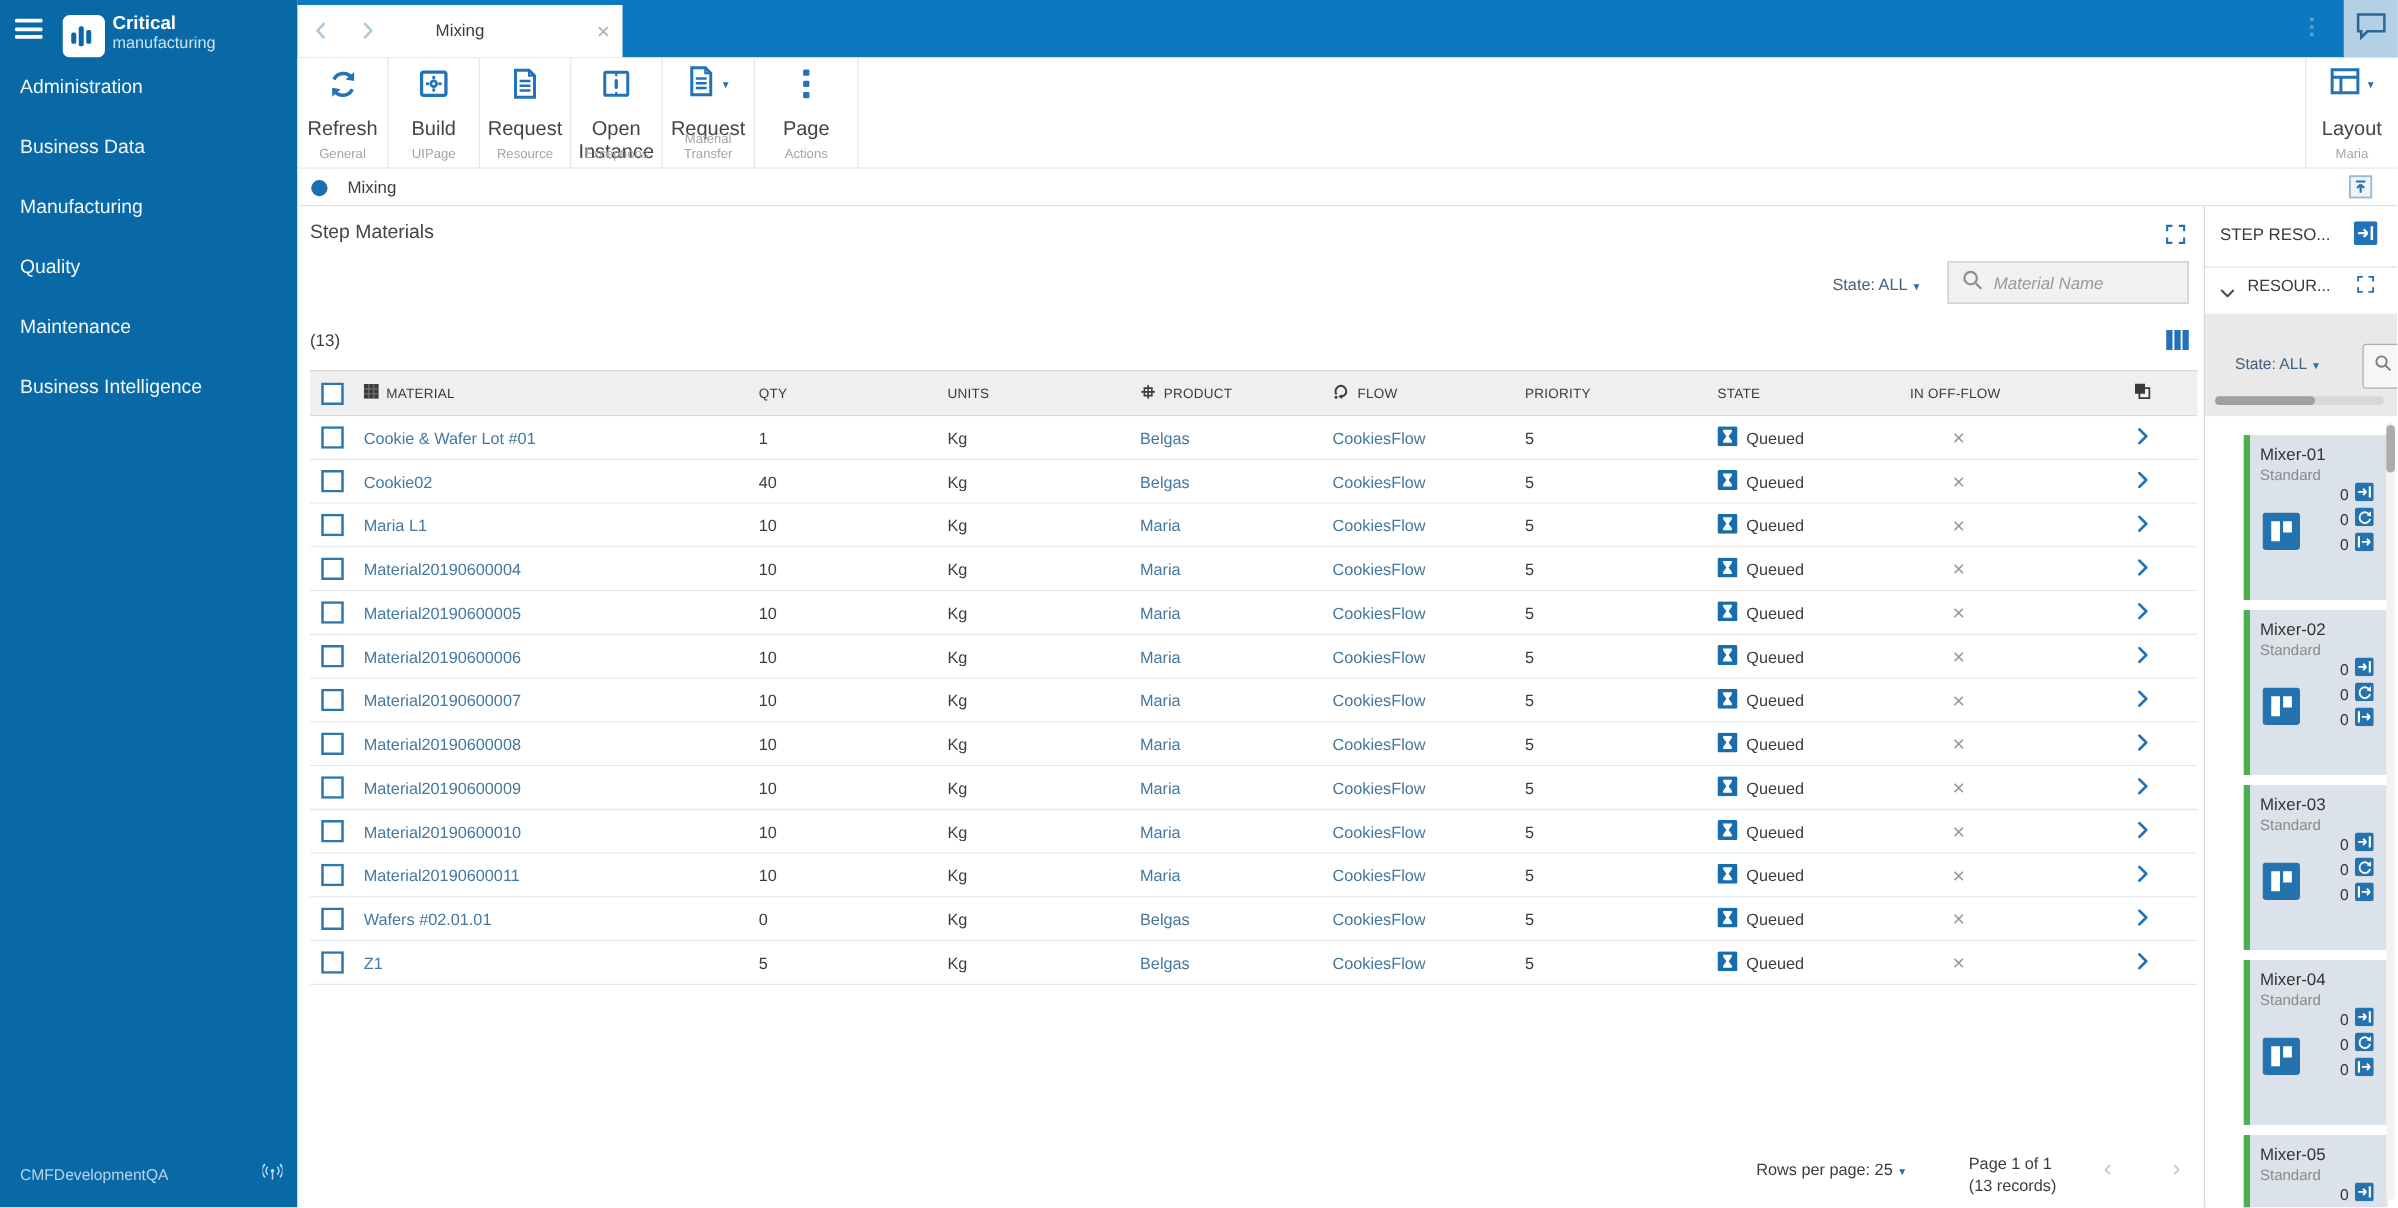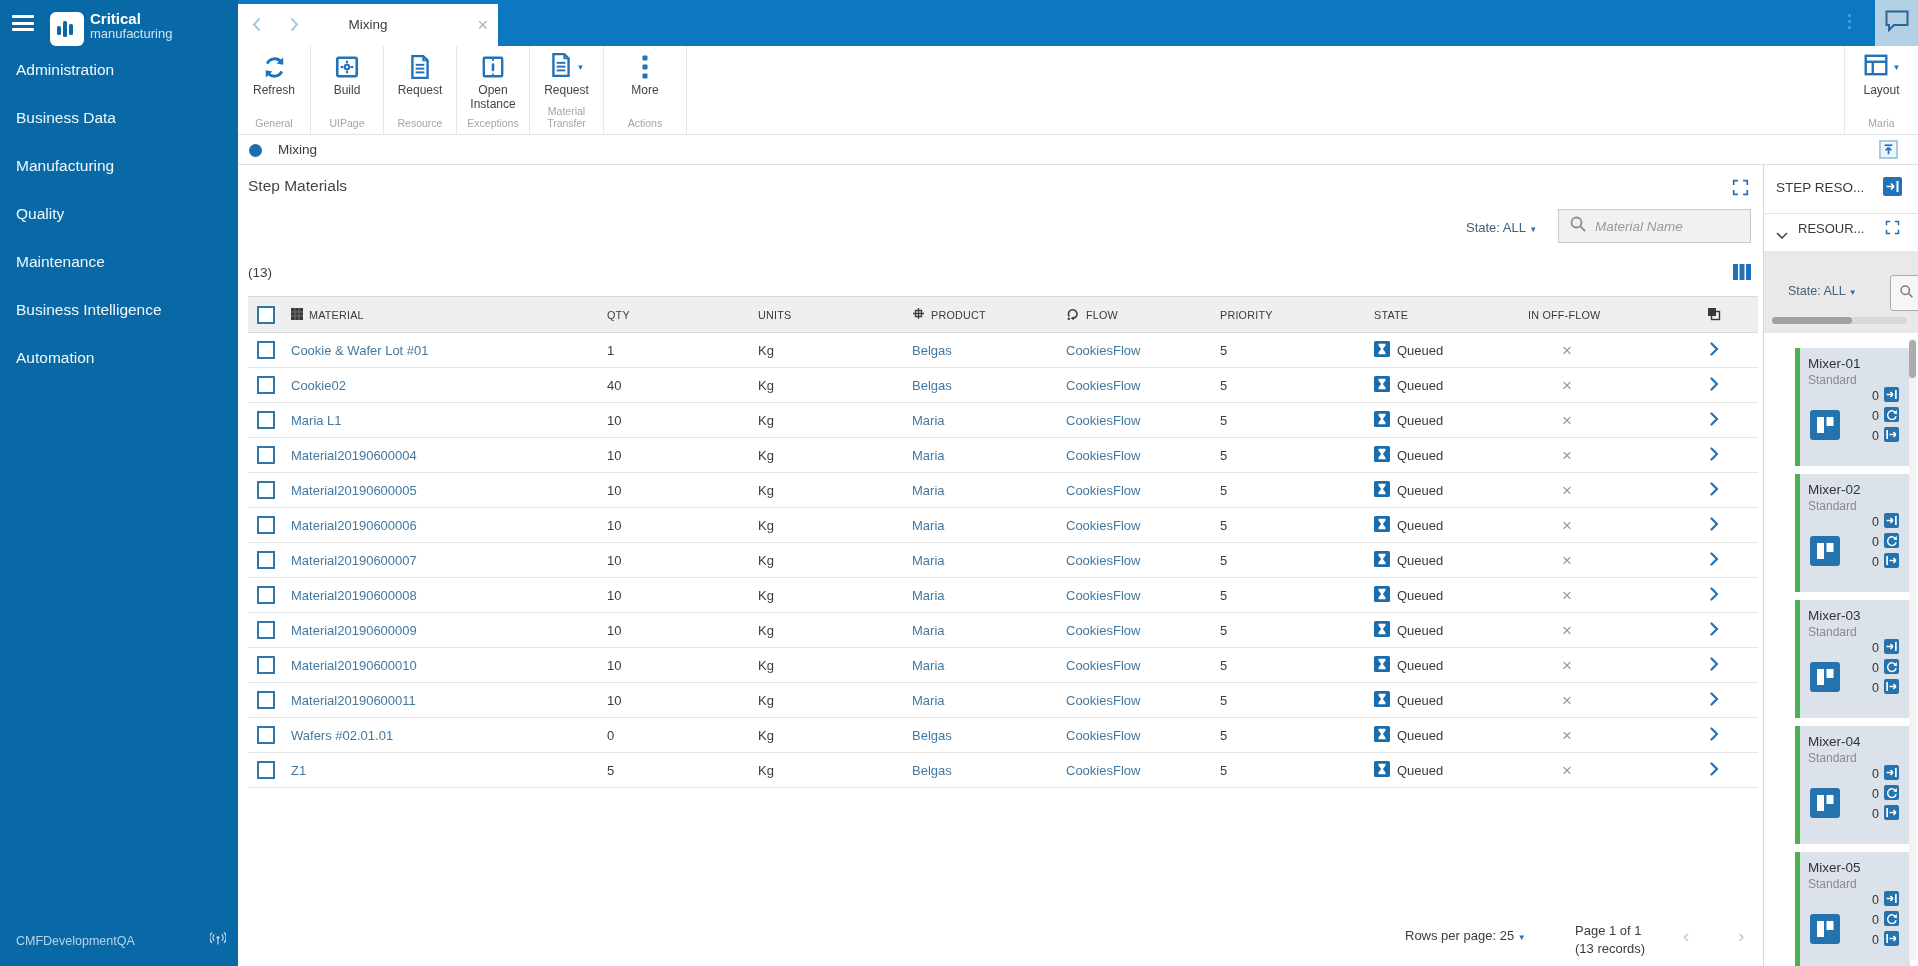--- a/index.html
+++ b/index.html
@@ -36,21 +36,21 @@
   .top-dots i { display:block; width:3px; height:3px; background:#5ea3d6; border-radius:50%; margin-bottom:3px; }
   .chat-btn { position:absolute; right:0; top:0; width:43px; height:46px; background:#b3d0e5;
     display:flex; align-items:center; justify-content:center; cursor:pointer; }
 
   
   .toolbar { position:absolute; left:238px; top:46px; width:1680px; height:89px; background:#fff;
     border-bottom:1px solid #e2e2e2; display:flex; }
   .tb-group { width:73px; border-right:1px solid #e8e8e8; position:relative; text-align:center; cursor:pointer; }
   .tb-group.w74 { width:74px; } .tb-group.w83 { width:83px; }
   .tb-icon { height:30px; margin-top:6px; display:flex; align-items:center; justify-content:center; gap:4px; }
-  .tb-label { font-size:12px; color:#444; line-height:1.15; margin-top:2px; }
+  .tb-label { font-size:16px; color:#444; line-height:1.15; margin-top:13px; }
   .tb-group-label { position:absolute; bottom:5px; width:100%; font-size:10.5px; color:#a5a5a5; }
   .tb-spacer { flex:1; }
   .tb-right { width:74px; border-left:1px solid #e8e8e8; position:relative; text-align:center; cursor:pointer; }
   .caret { color:#2272b9; font-size:8px; }
 
   
   .crumb { position:absolute; left:238px; top:135px; width:1680px; height:30px; background:#fff;
     border-bottom:1px solid #e0e0e0; }
   .crumb-dot { position:absolute; left:11px; top:9px; width:13px; height:13px; border-radius:50%; background:#1b6fb1; }
   .crumb-title { position:absolute; left:40px; line-height:30px; font-size:13.5px; color:#3c3c3c; }
@@ -103,21 +103,21 @@
   .rp-sec-chev { position:absolute; left:12px; top:60px; cursor:pointer; }
   .rp-sec-title { position:absolute; left:34px; top:56px; font-size:13px; color:#3a3a3a; }
   .rp-sec-expand { position:absolute; left:121px; top:55px; cursor:pointer; }
   .rp-filter { position:absolute; top:86px; left:0; width:100%; height:82px; background:#e9e9e9; }
   .rp-state { position:absolute; left:24px; top:33px; font-size:12.5px; color:#44607a; cursor:pointer; }
   .rp-search { position:absolute; right:-18px; top:24px; width:46px; height:36px; background:#f6f6f6;
     border:1px solid #adadad; border-radius:3px; display:flex; align-items:center; padding-left:8px; cursor:pointer; }
   .htrack { position:absolute; left:8px; top:66px; width:135px; height:7px; background:#d8d8d8; border-radius:4px; }
   .hthumb { width:80px; height:7px; background:#a0a0a0; border-radius:4px; cursor:pointer; }
   .cards { position:absolute; top:183px; left:0; width:100%; }
-  .card { position:relative; width:115px; height:118px; margin:0 0 8px 31px; background:#dbe2e9;
+  .card { position:relative; width:115px; height:132px; margin:0 0 8px 31px; background:#dbe2e9;
     border-left:5px solid #4cb050; cursor:pointer; }
   .card-name { padding:8px 0 0 8px; font-size:13.5px; color:#333; }
   .card-type { padding:2px 0 0 8px; font-size:12px; color:#8a8a8a; }
   .card-counts { position:absolute; right:11px; top:38px; }
   .count-row { display:flex; align-items:center; justify-content:flex-end; gap:5px; height:20px; }
   .cnt { font-size:12.5px; color:#333; }
   .card-big { position:absolute; left:10px; top:62px; }
   .vtrack { position:absolute; right:2px; top:173px; bottom:6px; width:7px; background:#f3f3f3; border-radius:4px; }
   .vthumb { width:7px; height:38px; margin-top:2px; background:#acacac; border-radius:4px; cursor:pointer; }
 </style>
@@ -165,23 +165,20 @@
 
   <div class="nav-item">
           <span>Maintenance</span>
         </div>
 
 
   <div class="nav-item">
           <span>Business Intelligence</span>
         </div>
 
-  <div class="nav-item">
-          <span>Automation</span>
-        </div>
 </nav>
     <div class="sb-footer">
       <span class="env-name">CMFDevelopmentQA</span>
       <span>
         <svg width="16" height="15" viewBox="0 0 16 15">
             <g stroke="#c3dcf0" stroke-width="1.2" fill="none">
               <path d="M4.2 9.8a4.5 4.5 0 0 1 0-6.4M2 11.9a7.5 7.5 0 0 1 0-10.6M11.8 3.4a4.5 4.5 0 0 1 0 6.4M14 1.3a7.5 7.5 0 0 1 0 10.6"></path>
             </g>
             <circle cx="8" cy="6.6" r="1.5" fill="#c3dcf0"></circle>
             <line x1="8" y1="8" x2="8" y2="13.5" stroke="#c3dcf0" stroke-width="1.2"></line>
@@ -292,21 +289,21 @@
     <div class="tb-group w83">
       <div class="tb-icon">
         <svg width="6" height="24" viewBox="0 0 6 24">
             <g fill="#2272b9">
               <rect x="0.5" y="0.5" width="5" height="5" rx="1"></rect>
               <rect x="0.5" y="9.5" width="5" height="5" rx="1"></rect>
               <rect x="0.5" y="18.5" width="5" height="5" rx="1"></rect>
             </g>
           </svg>
         </div>
-      <div class="tb-label">More</div>
+      <div class="tb-label">Page</div>
       <div class="tb-group-label">Actions</div>
     </div>
     <div class="tb-spacer"></div>
     <div class="tb-right">
       <div class="tb-icon">
         <span>
           <svg width="26" height="24" viewBox="0 0 24 22">
               <rect x="2.5" y="2.5" width="19" height="17" fill="none" stroke="#2272b9" stroke-width="2.2"></rect>
               <line x1="2.5" y1="8" x2="21.5" y2="8" stroke="#2272b9" stroke-width="2.2"></line>
               <line x1="9" y1="8" x2="9" y2="19.5" stroke="#2272b9" stroke-width="2.2"></line>

